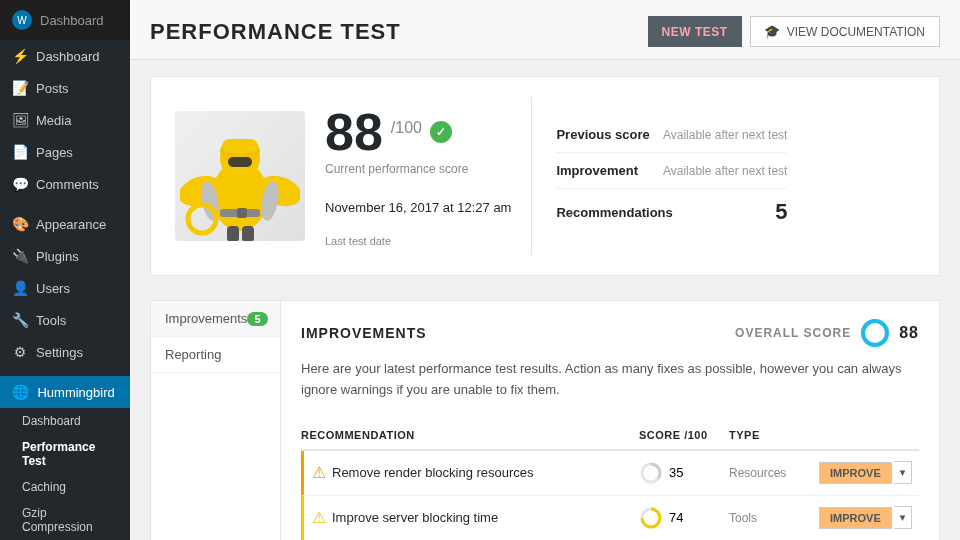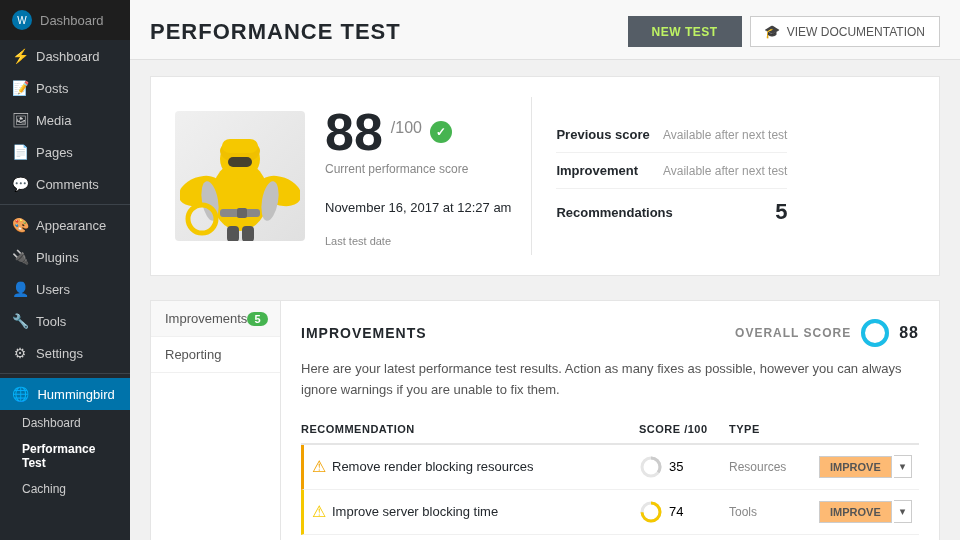--- a/index.html
+++ b/index.html
@@ -65,22 +65,22 @@
 
     .page-header {
       background: #f8f8f8;
       padding: 16px 20px 12px;
       border-bottom: 1px solid #e0e0e0;
       display: flex; align-items: center; justify-content: space-between;
     }
     .page-title { font-size: 22px; font-weight: 700; color: #23282d; letter-spacing: 1px; text-transform: uppercase; }
     .header-actions { display: flex; gap: 8px; }
     .btn-new-test {
-      background: #555d66; color: #bef264; border: none;
-      padding: 7px 24px; font-size: 12px; font-weight: 600;
+      background: #555d66; color: #fca5a5; border: none;
+      padding: 7px 14px; font-size: 12px; font-weight: 600;
       cursor: pointer; text-transform: uppercase; letter-spacing: 0.5px;
     }
     .btn-view-docs {
       background: white; color: #555; border: 1px solid #ccc;
       padding: 7px 14px; font-size: 12px;
       cursor: pointer; display: flex; align-items: center; gap: 6px;
     }
     .btn-view-docs:before { content: '🎓'; font-size: 13px; }
 
     .score-section-wrapper {
@@ -158,21 +158,21 @@
 
     
     .improvements-panel { flex: 1; padding: 16px 20px; overflow: hidden; }
     .improvements-header { display: flex; align-items: center; justify-content: space-between; margin-bottom: 10px; }
     .improvements-title { font-size: 14px; font-weight: 700; letter-spacing: 1px; text-transform: uppercase; color: #23282d; }
     .overall-score { display: flex; align-items: center; gap: 8px; font-size: 12px; color: #888; font-weight: 600; text-transform: uppercase; letter-spacing: 1px; }
     .donut-wrapper { position: relative; width: 32px; height: 32px; }
     .donut-svg { transform: rotate(-90deg); }
     .overall-number { font-size: 16px; font-weight: 700; color: #23282d; }
 
-    .improvements-desc { font-size: 13px; color: #555; line-height: 1.6; margin-bottom: 14px; }
+    .improvements-desc { font-size: 13px; color: #555; line-height: 1.6; margin-bottom: 20px; }
 
     .table-header { display: flex; align-items: center; padding: 8px 0; border-bottom: 2px solid #e5e5e5; font-size: 11px; font-weight: 700; color: #23282d; text-transform: uppercase; letter-spacing: 0.5px; }
     .col-rec { flex: 1; }
     .col-score { width: 90px; }
     .col-type { width: 90px; }
     .col-action { width: 100px; }
 
     .table-row-item { display: flex; align-items: center; padding: 10px 0; border-bottom: 1px solid #f0f0f0; border-left: 3px solid transparent; padding-left: 8px; }
     .table-row-item.warning { border-left-color: #f0a000; }
     .row-icon { width: 20px; flex-shrink: 0; }
@@ -248,20 +248,21 @@
   <div class="sidebar-divider"></div>
 
   <div class="hummingbird-header">
     <span class="icon">🌐</span>
     <span>Hummingbird</span>
   </div>
   <div class="hummingbird-submenu">
     <a class="sub-item">Dashboard</a>
     <a class="sub-item active">Performance Test</a>
     <a class="sub-item">Caching</a>
+    <a class="sub-item">Gzip Compression</a>
 
   </div>
 
 </div>
 
 <div class="main-content">
 
   <div class="page-header">
     <h1 class="page-title">PERFORMANCE TEST</h1>
     <div class="header-actions">

